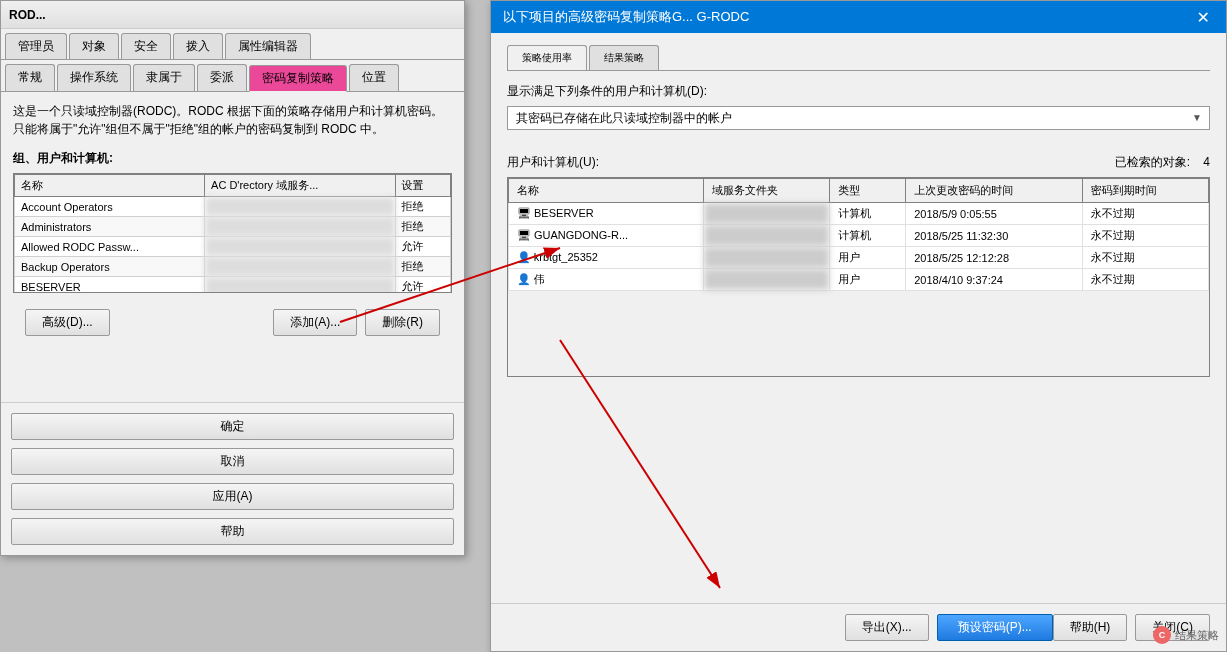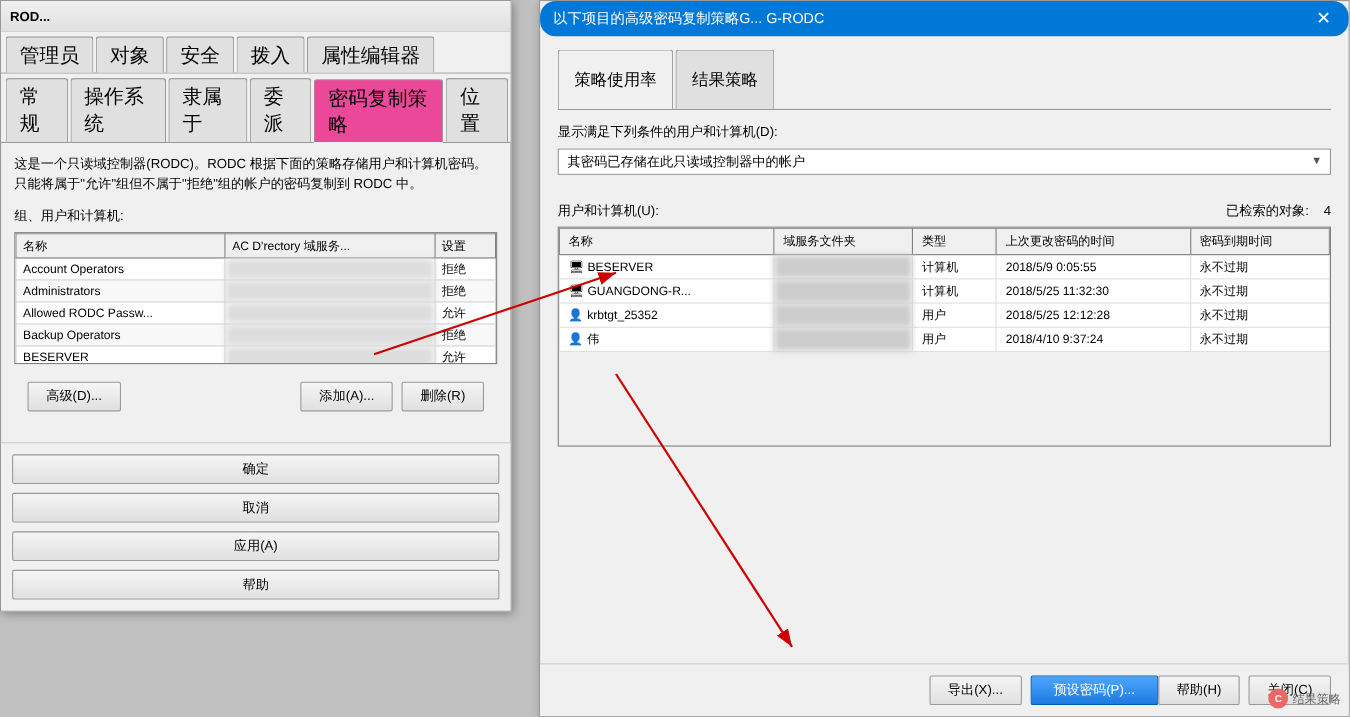--- a/index.html
+++ b/index.html
@@ -49,21 +49,21 @@
       padding-top: 4px;
       padding-left: 4px;
     }
 
     .tab {
       padding: 4px 12px;
       border: 1px solid #999;
       border-bottom: none;
       background: #e0e0e0;
       cursor: pointer;
-      font-size: 18px;
+      font-size: 12px;
       margin-right: 2px;
       border-radius: 3px 3px 0 0;
     }
 
     .tab.active {
       background: #ec4899;
       border-bottom: 1px solid #f0f0f0;
       z-index: 1;
       position: relative;
       top: 1px;
@@ -75,21 +75,21 @@
 
     .description-text {
       font-size: 12px;
       color: #000;
       line-height: 1.5;
       margin-bottom: 12px;
     }
 
     .section-label {
       font-size: 12px;
-      font-weight: normal;
+      font-weight: bold;
       margin-bottom: 6px;
     }
 
     
     .group-table {
       width: 100%;
       border-collapse: collapse;
       border: 1px solid #808080;
       background: #fff;
       margin-bottom: 8px;
@@ -160,21 +160,20 @@
       border: 1px solid #999;
       box-shadow: 2px 2px 8px rgba(0,0,0,0.3);
     }
 
     .right-dialog-titlebar {
       background: #0078d7;
       padding: 6px 12px;
       display: flex;
       align-items: center;
       height: 32px;
-      border-radius: 14px;
     }
 
     .right-dialog-title {
       font-size: 13px;
       color: #fff;
       flex: 1;
     }
 
     .title-close-btn {
       color: #fff;
@@ -189,26 +188,26 @@
       padding: 12px 16px;
     }
 
     .right-tab-bar {
       display: flex;
       border-bottom: 1px solid #999;
       margin-bottom: 12px;
     }
 
     .right-tab {
-      padding: 17px 14px;
+      padding: 5px 14px;
       border: 1px solid #999;
       border-bottom: none;
       background: #e0e0e0;
       cursor: pointer;
-      font-size: 15px;
+      font-size: 10px;
       margin-right: 2px;
       border-radius: 3px 3px 0 0;
     }
 
     .right-tab.active {
       background: #f0f0f0;
     }
 
     .filter-label {
       font-size: 12px;

